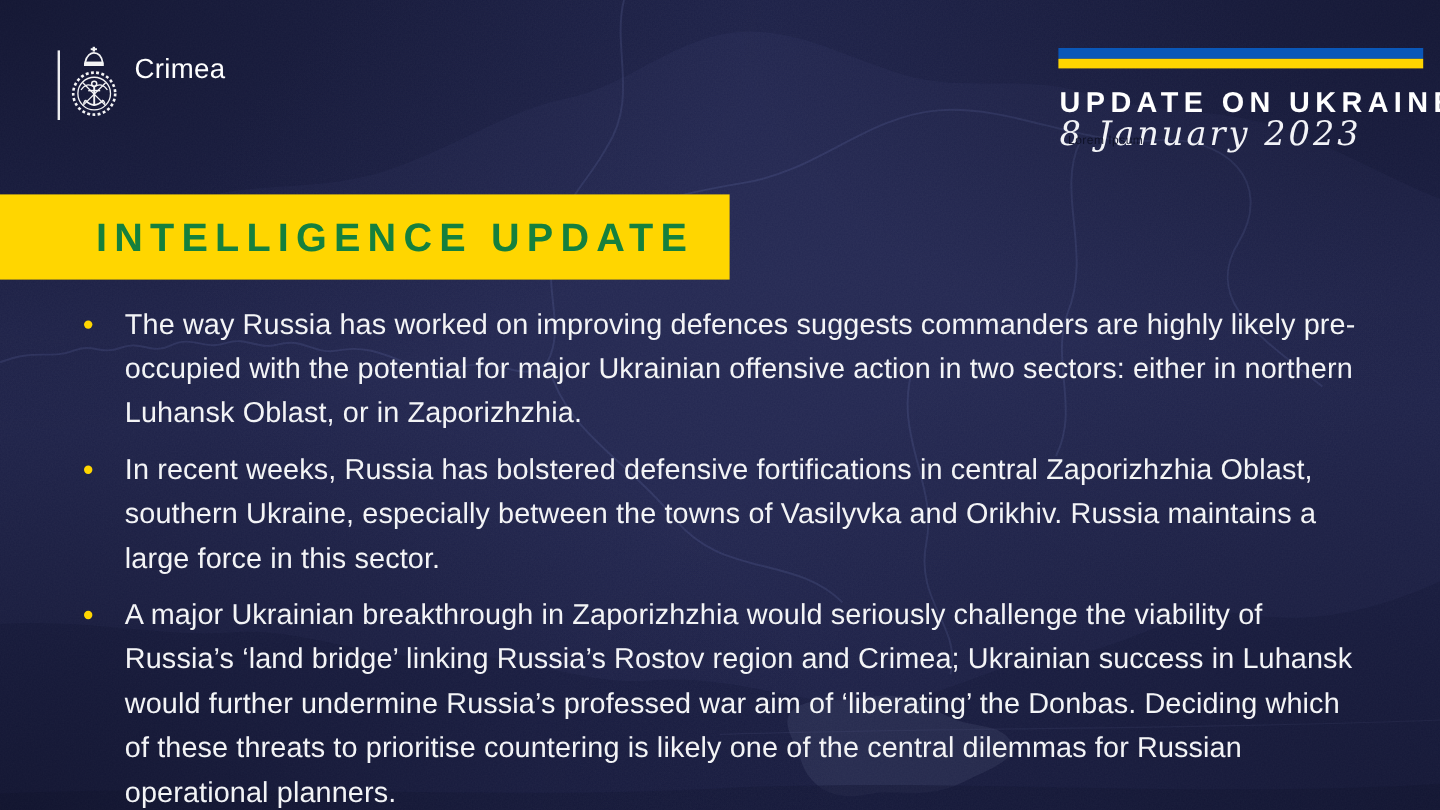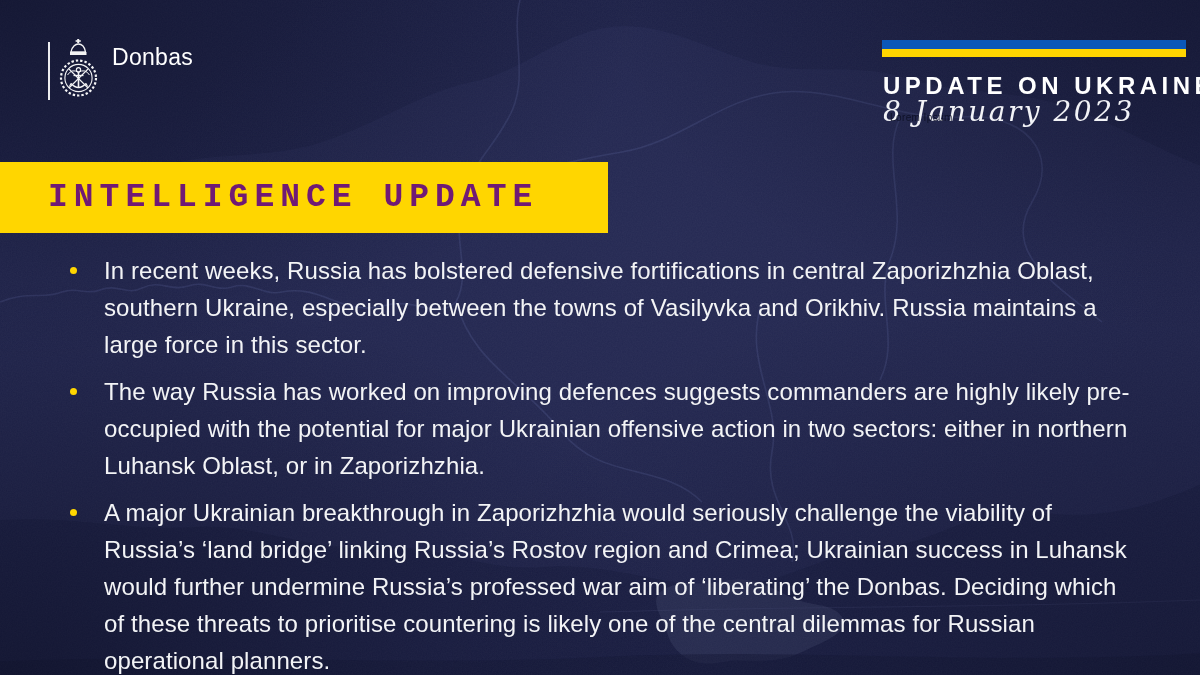--- a/index.html
+++ b/index.html
@@ -49,22 +49,22 @@
     color:#0c0f24;font-size:10px;font-weight:normal;letter-spacing:0.4px;
     opacity:0.9;white-space:nowrap;
   }
 
   
   .banner{
     position:absolute;left:0;top:162px;width:608px;height:71px;
     background:#ffd600;display:flex;align-items:center;
   }
   .banner-title{
-    margin-left:48px;color:#701a75;font-size:33px;font-weight:bold;
-    letter-spacing:6px;white-space:nowrap;font-family:Liberation Mono, monospace;
+    margin-left:80px;color:#15803d;font-size:33px;font-weight:bold;
+    letter-spacing:6px;white-space:nowrap;
   }
 
   
   .bullets{
     position:absolute;left:70px;top:252px;right:58px;
     list-style:none;margin:0;padding:0;
   }
   .bullets li{
     position:relative;padding-left:34px;margin-bottom:10px;
     color:#f3f4f6;font-size:24px;line-height:37px;letter-spacing:0.1px;
@@ -136,45 +136,45 @@
         <path d="M31.5,37 Q27,30 20.5,34.5" stroke-width="1"></path>
 
         <circle cx="20.5" cy="31.8" r="2.1" stroke-width="1.2"></circle>
         <path d="M20.5,34 L20.5,50" stroke-width="1.6"></path>
         <path d="M15.5,37.5 h10" stroke-width="1.3"></path>
         <path d="M13,45.5 Q20.5,53.5 28,45.5" stroke-width="1.5"></path>
         <path d="M13,45.5 l-1.5,3 M28,45.5 l1.5,3" stroke-width="1.2"></path>
       </g>
     </svg>
     <div class="brand-text">
-      <div>Donbas</div>
+      <div>Crimea</div>
     </div>
   </div>
 
   <div class="flag-stripe">
     <div class="blue"></div>
     <div class="yellow"></div>
   </div>
 
   <div class="update-title">UPDATE ON UKRAINE</div>
   <div class="update-date">8 January 2023</div>
   <div class="map-label">Lorem Ipsum</div>
 
   <div class="banner">
     <span class="banner-title">INTELLIGENCE UPDATE</span>
   </div>
 
   <ul class="bullets">
     <li>
       <span class="dot"></span>
-      <span>In recent weeks, Russia has bolstered defensive fortifications in central Zaporizhzhia Oblast, southern Ukraine, especially between the towns of Vasilyvka and Orikhiv. Russia maintains a large force in this sector.</span>
+      <span>The way Russia has worked on improving defences suggests commanders are highly likely pre-occupied with the potential for major Ukrainian offensive action in two sectors: either in northern Luhansk Oblast, or in Zaporizhzhia.</span>
     </li>
     <li>
       <span class="dot"></span>
-      <span>The way Russia has worked on improving defences suggests commanders are highly likely pre-occupied with the potential for major Ukrainian offensive action in two sectors: either in northern Luhansk Oblast, or in Zaporizhzhia.</span>
+      <span>In recent weeks, Russia has bolstered defensive fortifications in central Zaporizhzhia Oblast, southern Ukraine, especially between the towns of Vasilyvka and Orikhiv. Russia maintains a large force in this sector.</span>
     </li>
     <li>
       <span class="dot"></span>
       <span>A major Ukrainian breakthrough in Zaporizhzhia would seriously challenge the viability of Russia’s ‘land bridge’ linking Russia’s Rostov region and Crimea; Ukrainian success in Luhansk would further undermine Russia’s professed war aim of ‘liberating’ the Donbas. Deciding which of these threats to prioritise countering is likely one of the central dilemmas for Russian operational planners.</span>
     </li>
   </ul>
 
 </div>
 
 </body></html>

